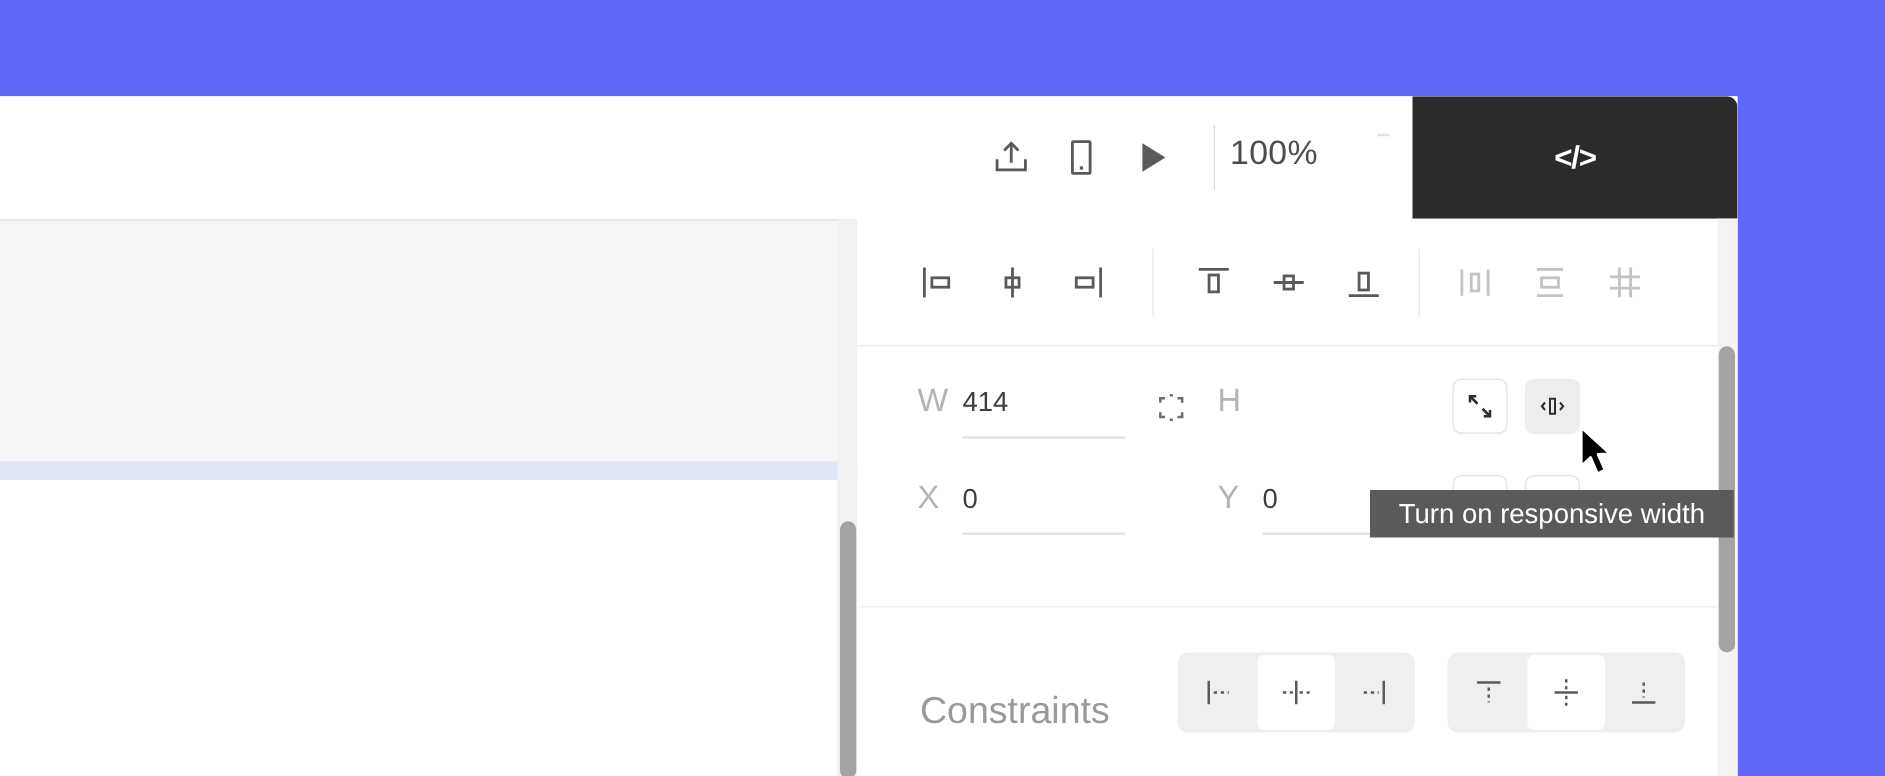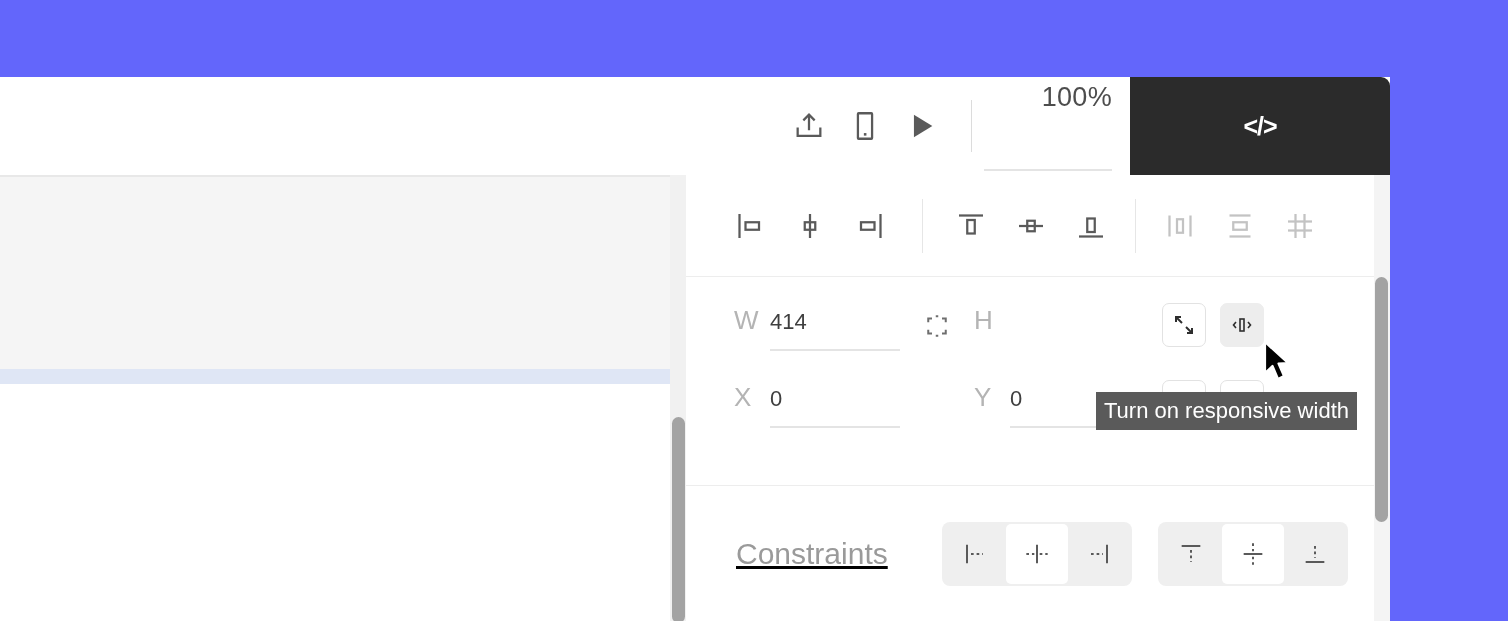--- a/index.html
+++ b/index.html
@@ -48,22 +48,22 @@
     cursor: pointer;
   }
   .tb-icon svg { display: block; }
   .tb-divider {
     width: 1px; height: 52px;
     background: #dcdcdc;
     margin: 0 12px 0 22px;
   }
   .zoom-control {
     width: 128px;
-    display: flex; flex-direction: column;
-    align-items: flex-end;
+    display: flex; 
+    align-items: flex-start;
     cursor: pointer;
     gap: 48px;
   }
   .zoom-value {
     font-size: 27px;
     color: #4d4d4d;
     letter-spacing: 0.3px;
     padding-bottom: 8px;
   }
   .zoom-underline {
@@ -228,23 +228,22 @@
   .size-buttons-second {
     position: absolute;
     left: 476px; top: 103px;
     display: flex;
     gap: 14px;
   }
 
   
   .constraints-row {
     display: flex;
-    align-items: center;
+    align-items: flex-end;
     padding: 36px 0 0 50px;
-    text-decoration: underline;
   }
   .constraints-label {
     font-size: 30px;
     color: #9a9a9a;
     width: 206px;
   }
   .seg-group {
     display: flex;
     background: #efefef;
     border-radius: 8px;
@@ -282,21 +281,21 @@
   
   .tooltip {
     position: absolute;
     left: 1096px; top: 392px;
     height: 38px;
     background: #5a5a5a;
     color: #ffffff;
     font-size: 22px;
     display: flex;
     align-items: center;
-    padding: 0 8px;
+    padding: 0 23px;
     white-space: nowrap;
     z-index: 40;
   }
 
   
   .cursor {
     position: absolute;
     left: 1262px; top: 340px;
     z-index: 60;
     pointer-events: none;

